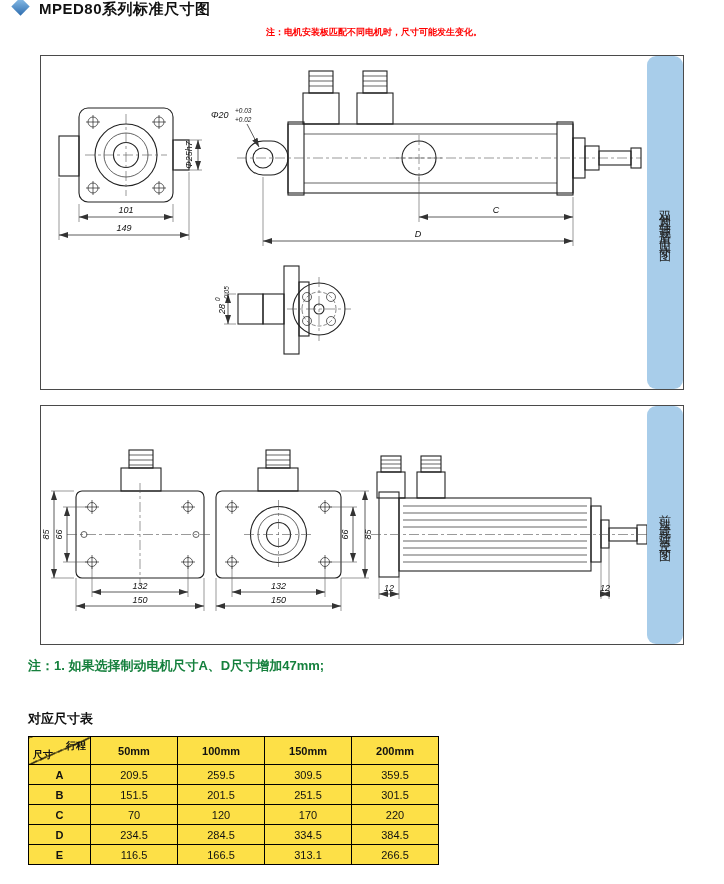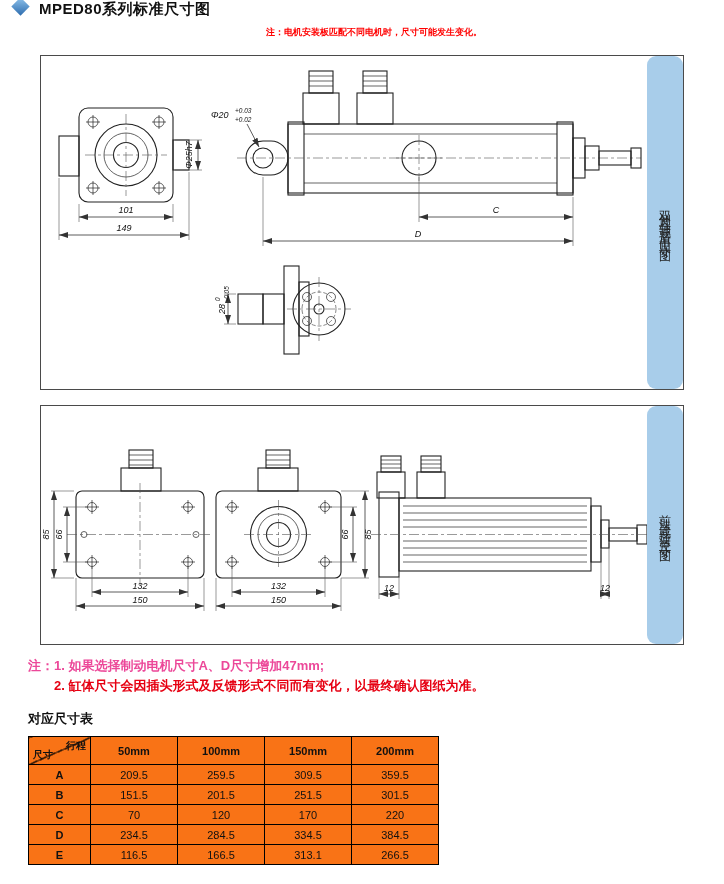--- a/index.html
+++ b/index.html
@@ -38,24 +38,24 @@
   svg text { font-family:"Liberation Sans", sans-serif; fill:#111; }
   .dim   { font-size:9px; font-style:italic; }
   .dimtol{ font-size:6.5px; font-style:italic; }
   .ol { stroke:#222; fill:none; stroke-width:1.1; }
   .tl { stroke:#222; fill:none; stroke-width:0.7; }
   .cl { stroke:#555; fill:none; stroke-width:0.6; stroke-dasharray:10 3 3 3; }
   .dsh { stroke:#555; fill:none; stroke-width:0.7; stroke-dasharray:4 2; }
   .xl { stroke:#555; fill:none; stroke-width:0.6; }
   .dl { stroke:#333; fill:none; stroke-width:0.8; }
   .notes { position:absolute; left:28px; top:656px; font-size:13px; font-weight:bold; line-height:20px; }
-  .note1 { color:#ec4899; }
+  .note1 { color:#15803d; }
   .note2 { color:#e60012; margin-left:26px; }
   .tbl-title { position:absolute; left:28px; top:710px; font-size:13px; font-weight:bold; color:#111; }
-  table.dims { position:absolute; left:28px; top:736px; border-collapse:collapse; background:#f97316; }
+  table.dims { position:absolute; left:28px; top:736px; border-collapse:collapse; background:#fde047; }
   table.dims th, table.dims td {
     border:1px solid #000; font-size:11px; text-align:center; vertical-align:middle; padding:0;
   }
   th.corner {
     width:62px; height:28px; position:relative; font-weight:bold;
     background-image:linear-gradient(to bottom right,
       transparent calc(50% - 0.6px), #000 calc(50% - 0.6px),
       #000 calc(50% + 0.6px), transparent calc(50% + 0.6px));
   }
   .c-top { position:absolute; top:2px; right:4px; font-size:10px; }
@@ -378,21 +378,20 @@
       <text class="dim" x="564" y="185" text-anchor="middle">12</text>
     </g>
   </svg>
   <div class="strip">
     <span>前法兰或后法兰尺寸图</span>
   </div>
 </section>
 
 <div class="notes">
   <div class="note1">注：1. 如果选择制动电机尺寸A、D尺寸增加47mm;</div>
-  <div class="note2">2. 缸体尺寸会因插头形式及反馈形式不同而有变化，以最终确认图纸为准。</div>
 </div>
 
 <div class="tbl-title">对应尺寸表</div>
 <table class="dims">
   <thead>
     <tr>
       <th class="corner">
         <span class="c-top">行程</span>
         <span class="c-bot">尺寸</span>
       </th>

